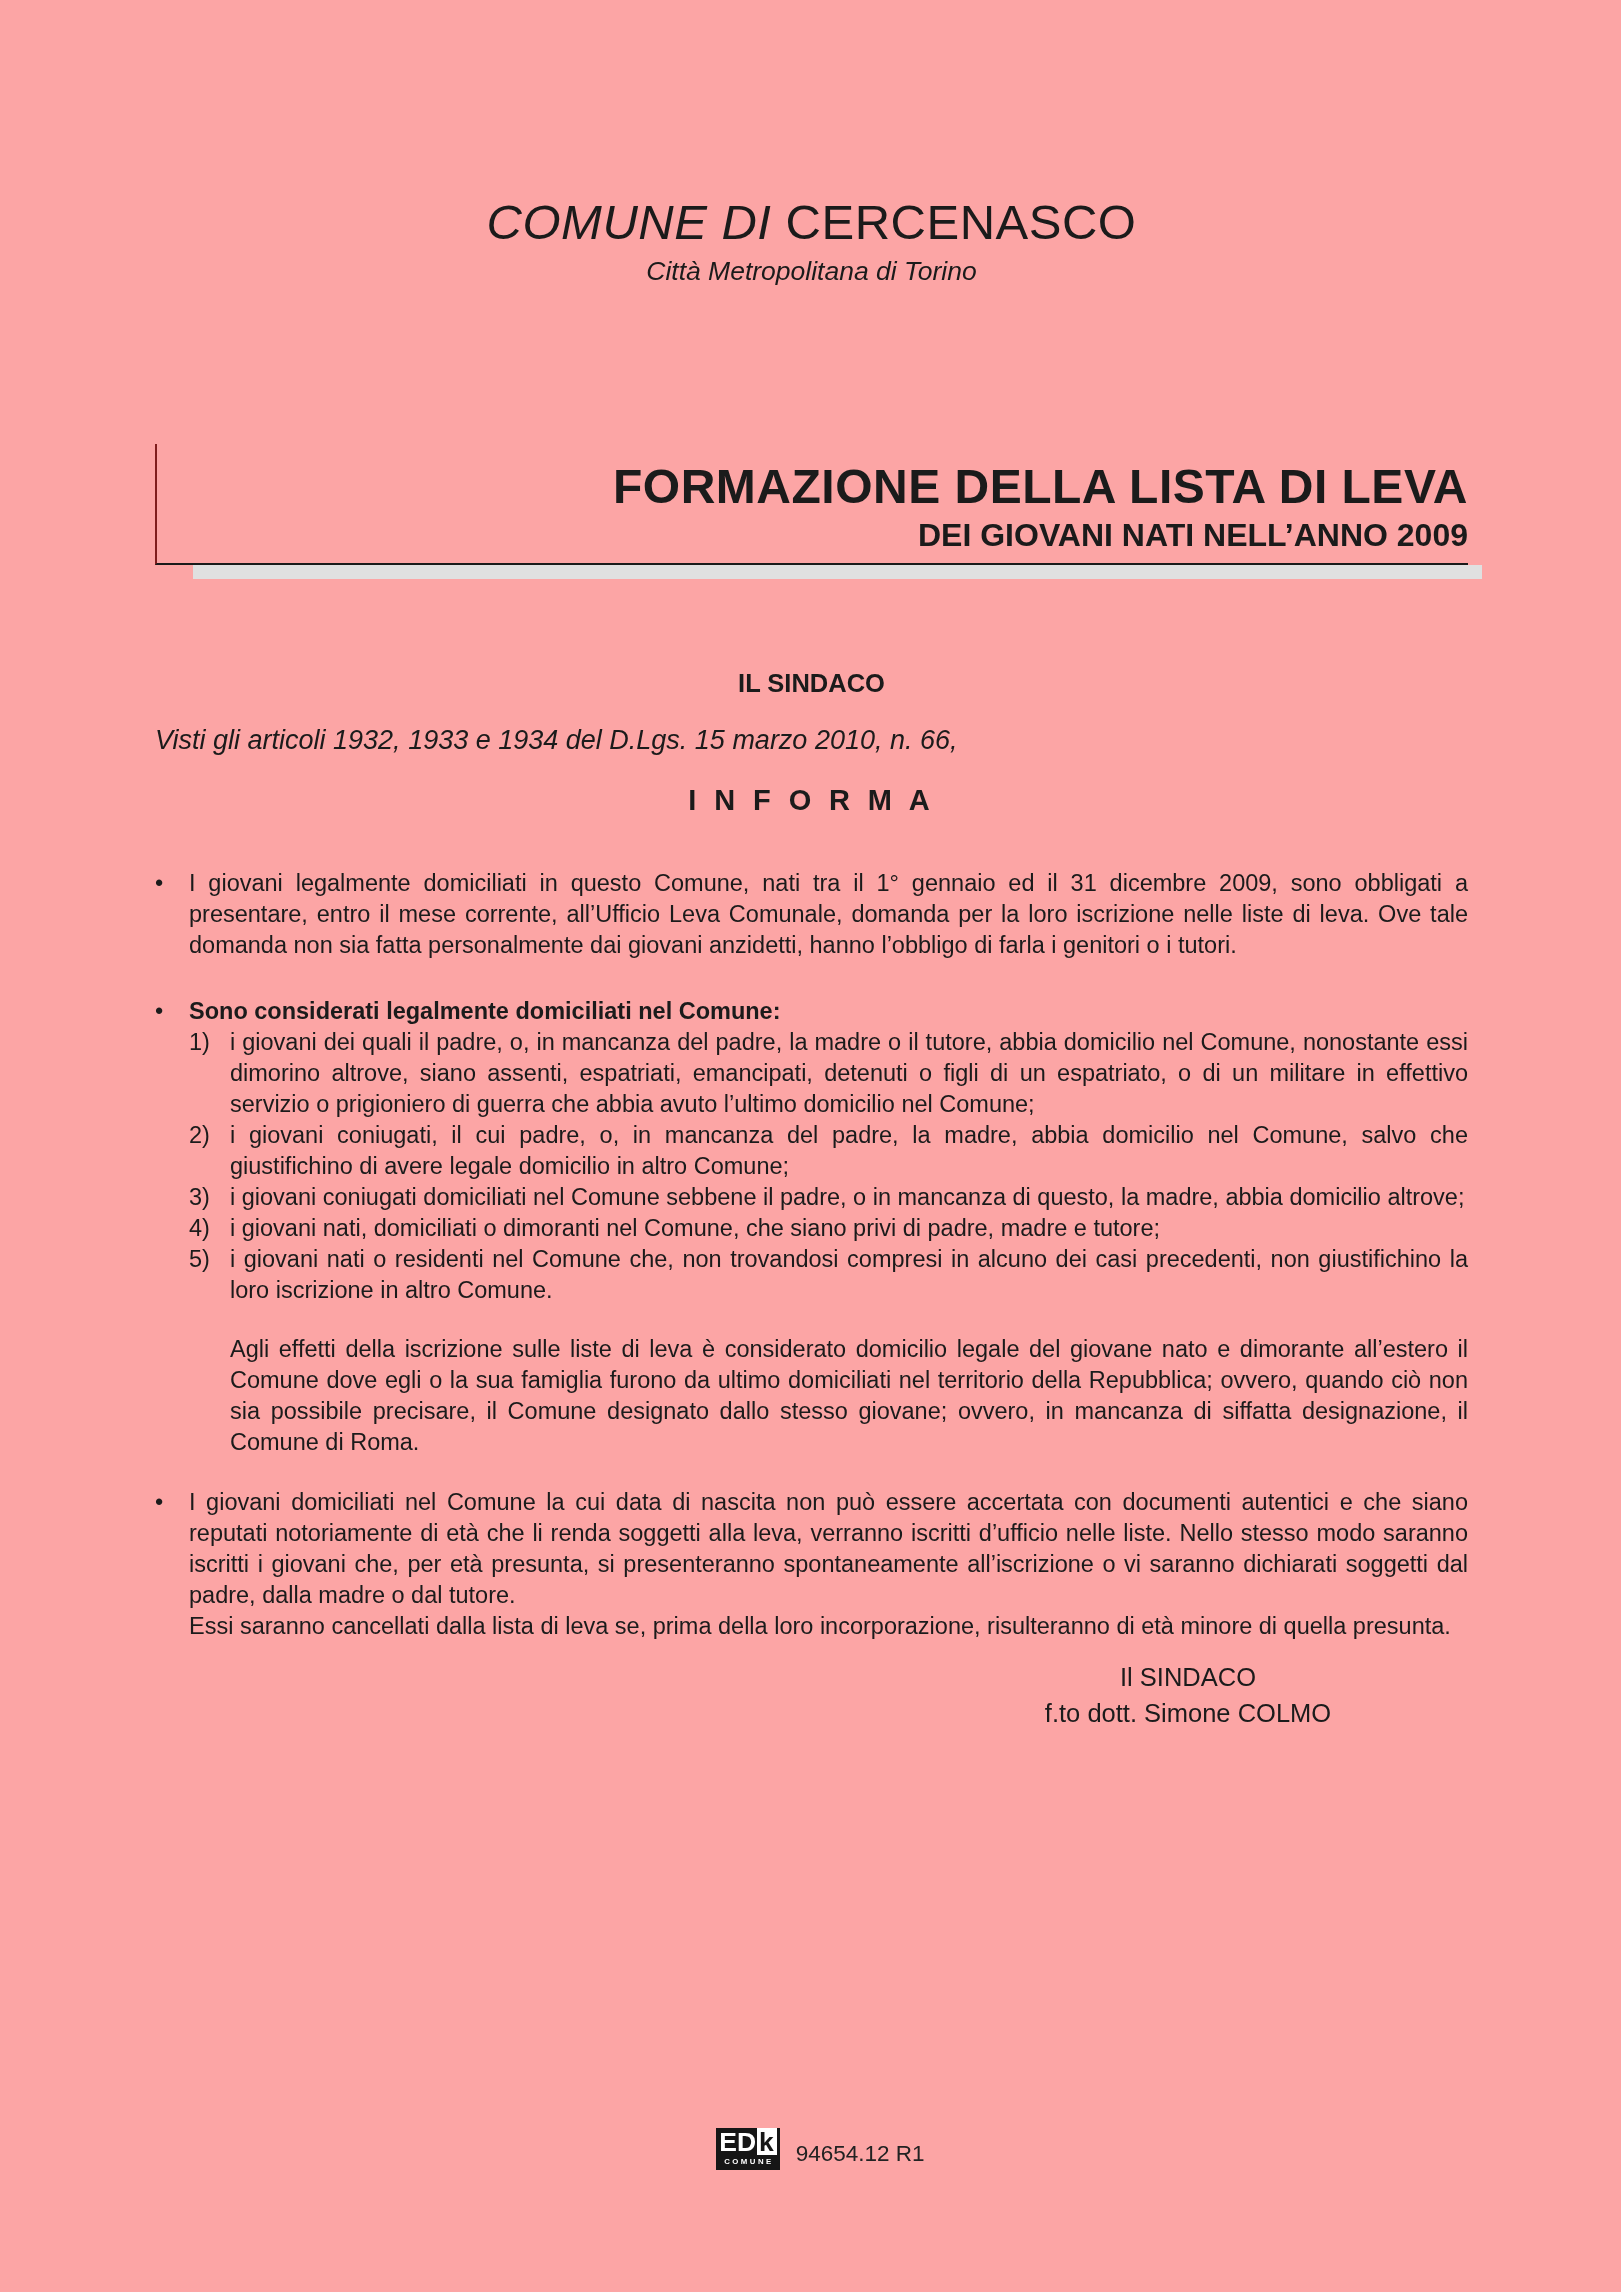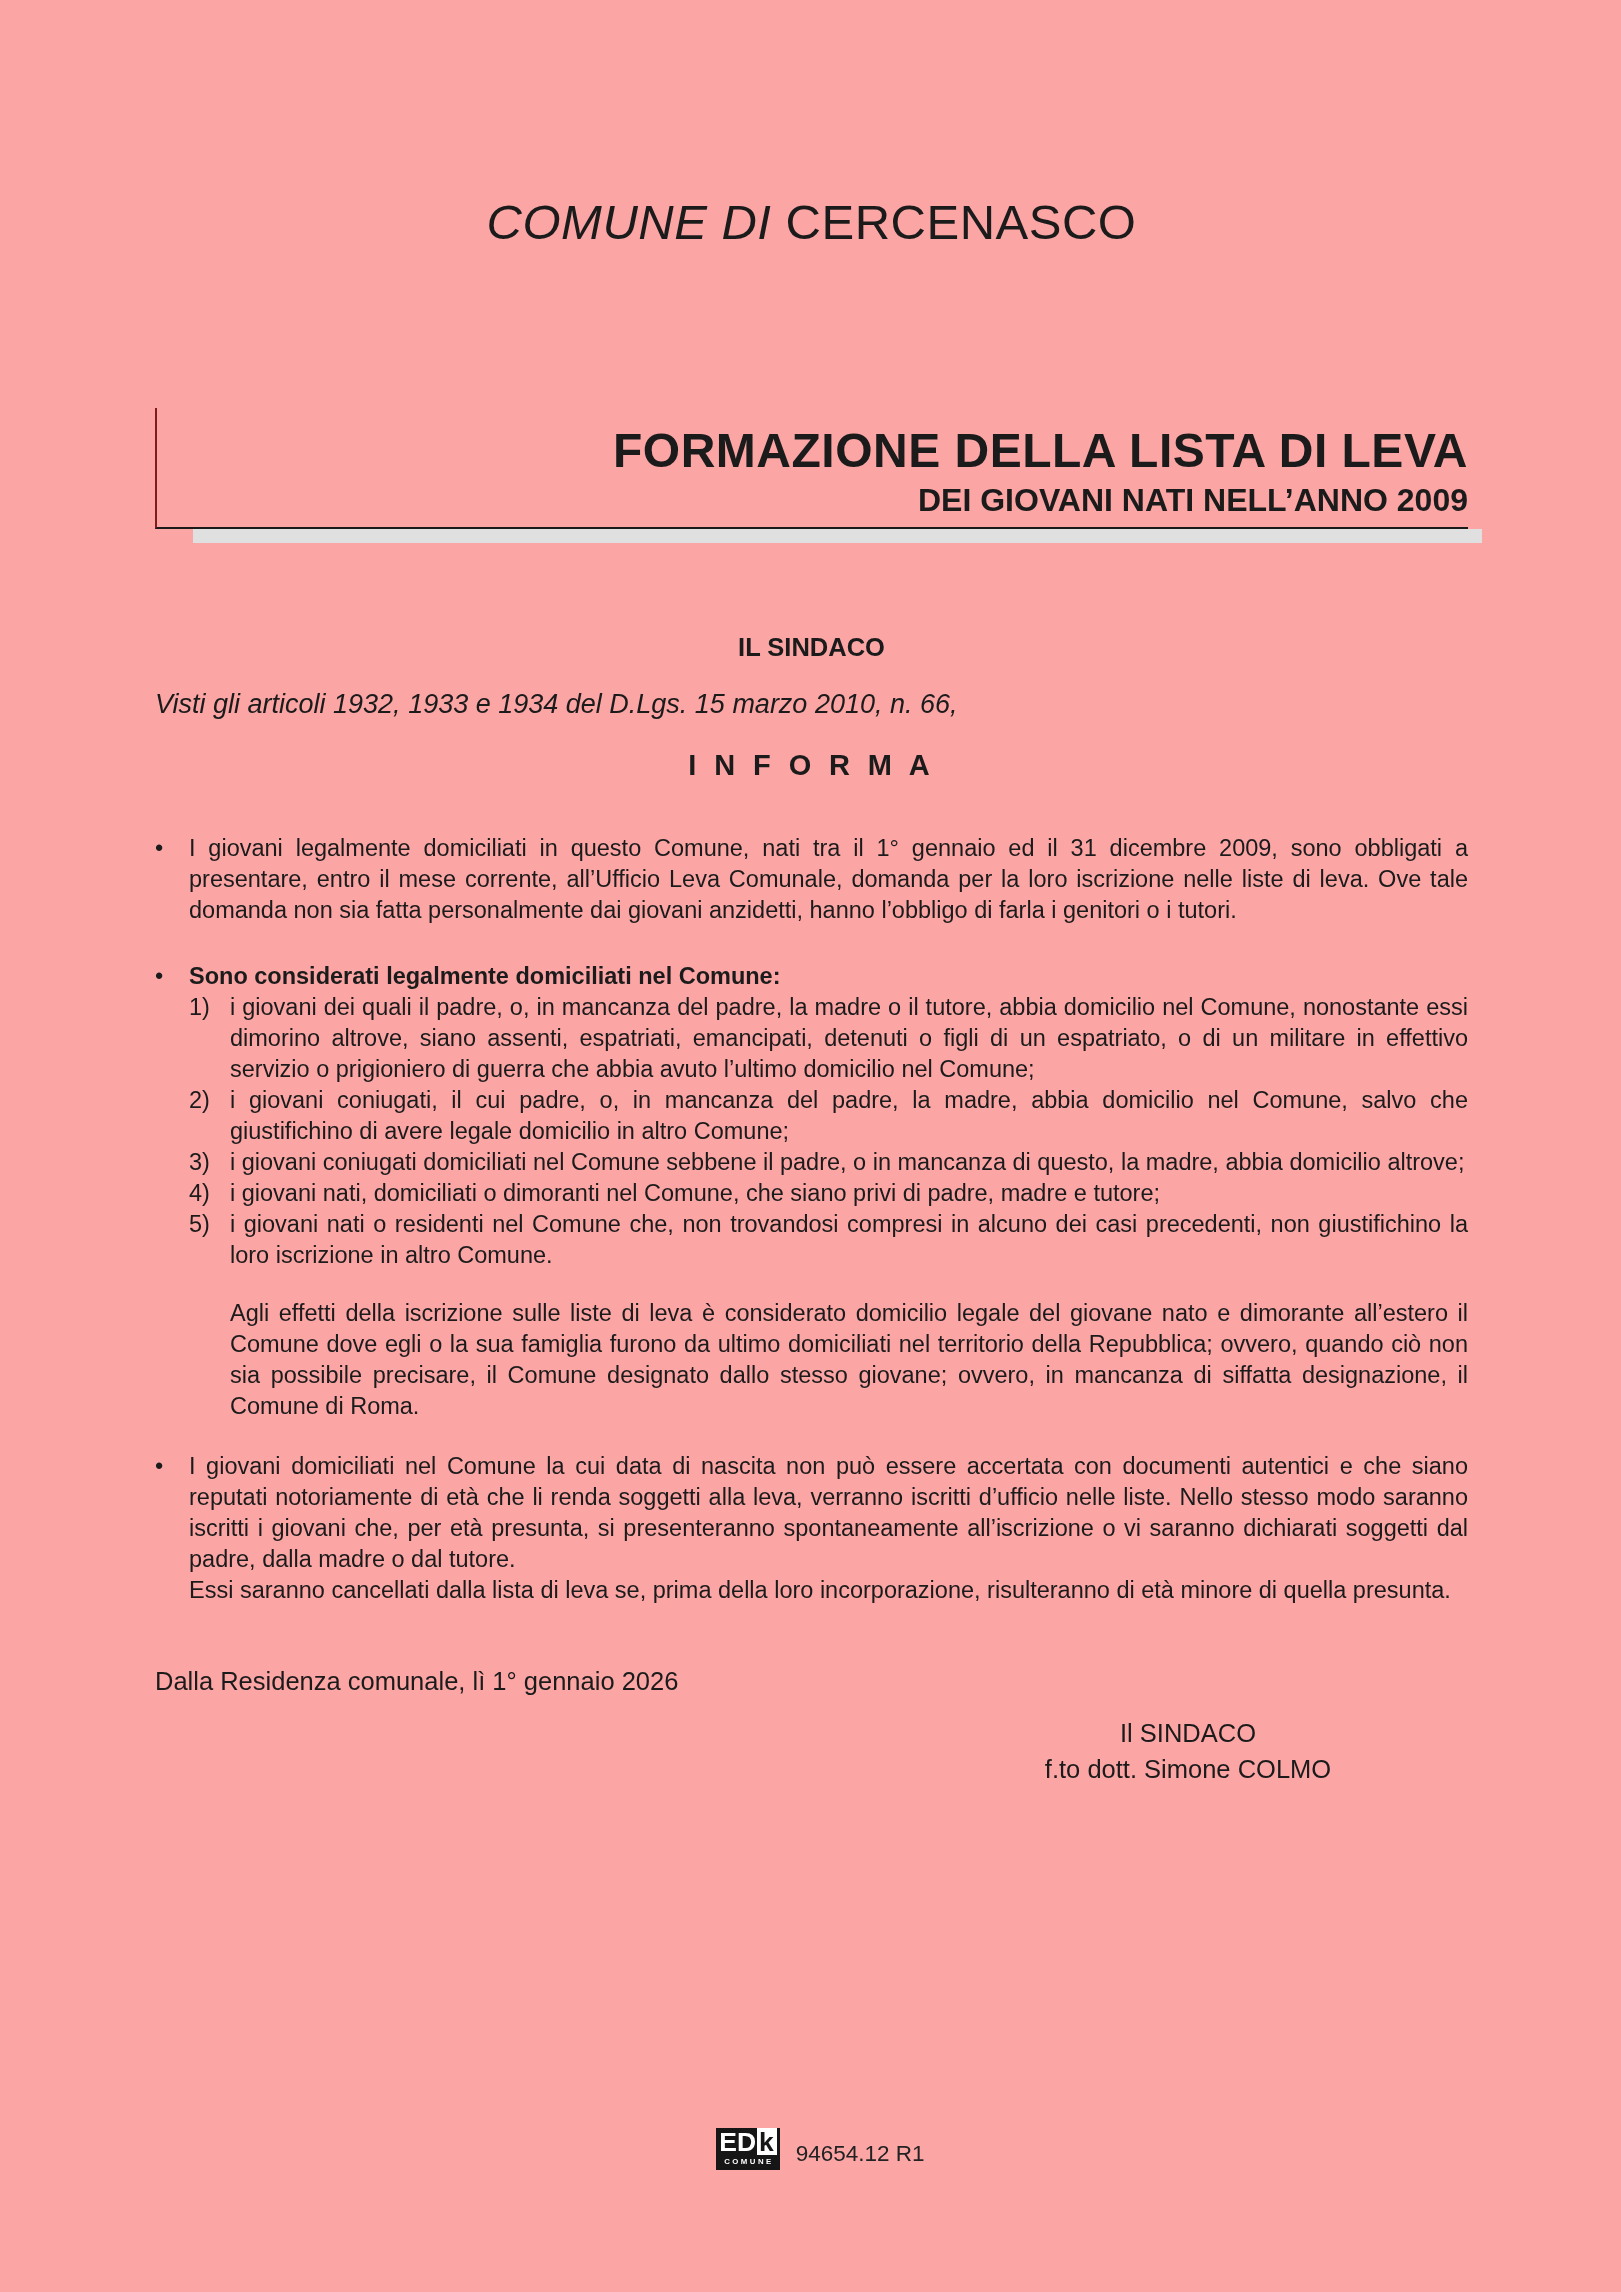--- a/index.html
+++ b/index.html
@@ -74,20 +74,21 @@
 <body>
 
 <div class="page">
   <div class="content">
 
     <div class="header">
       <div class="header-title">
         <span class="it">COMUNE DI</span>
         <span>CERCENASCO</span>
       </div>
+      <div class="header-sub">Città Metropolitana di Torino</div>
     </div>
 
     <div class="title-box">
       <div class="title-line1">FORMAZIONE DELLA LISTA DI LEVA</div>
       <div class="title-line2">DEI GIOVANI NATI NELL’ANNO 2009</div>
     </div>
     <div class="shadow-bar"></div>
 
     <div class="sindaco">IL SINDACO</div>
 
@@ -132,21 +133,20 @@
 
     <div class="bullet-row b3">
       <div class="bullet-marker">•</div>
       <div class="bullet-body">
         <div class="para">I giovani domiciliati nel Comune la cui data di nascita non può essere accertata con documenti autentici e che siano reputati notoriamente di età che li renda soggetti alla leva, verranno iscritti d’ufficio nelle liste. Nello stesso modo saranno iscritti i giovani che, per età presunta, si presenteranno spontaneamente all’iscrizione o vi saranno dichiarati soggetti dal padre, dalla madre o dal tutore.</div>
         <div class="para">Essi saranno cancellati dalla lista di leva se, prima della loro incorporazione, risulteranno di età minore di quella presunta.</div>
       </div>
     </div>
 
 
-    <div class="date-line">Dalla Residenza comunale, lì 1° gennaio 2026</div>
 
     <div class="signature">
       <div>Il SINDACO</div>
       <div>f.to dott. Simone COLMO</div>
     </div>
 
   </div>
 
   <div class="footer">
     <div class="edk-logo">

